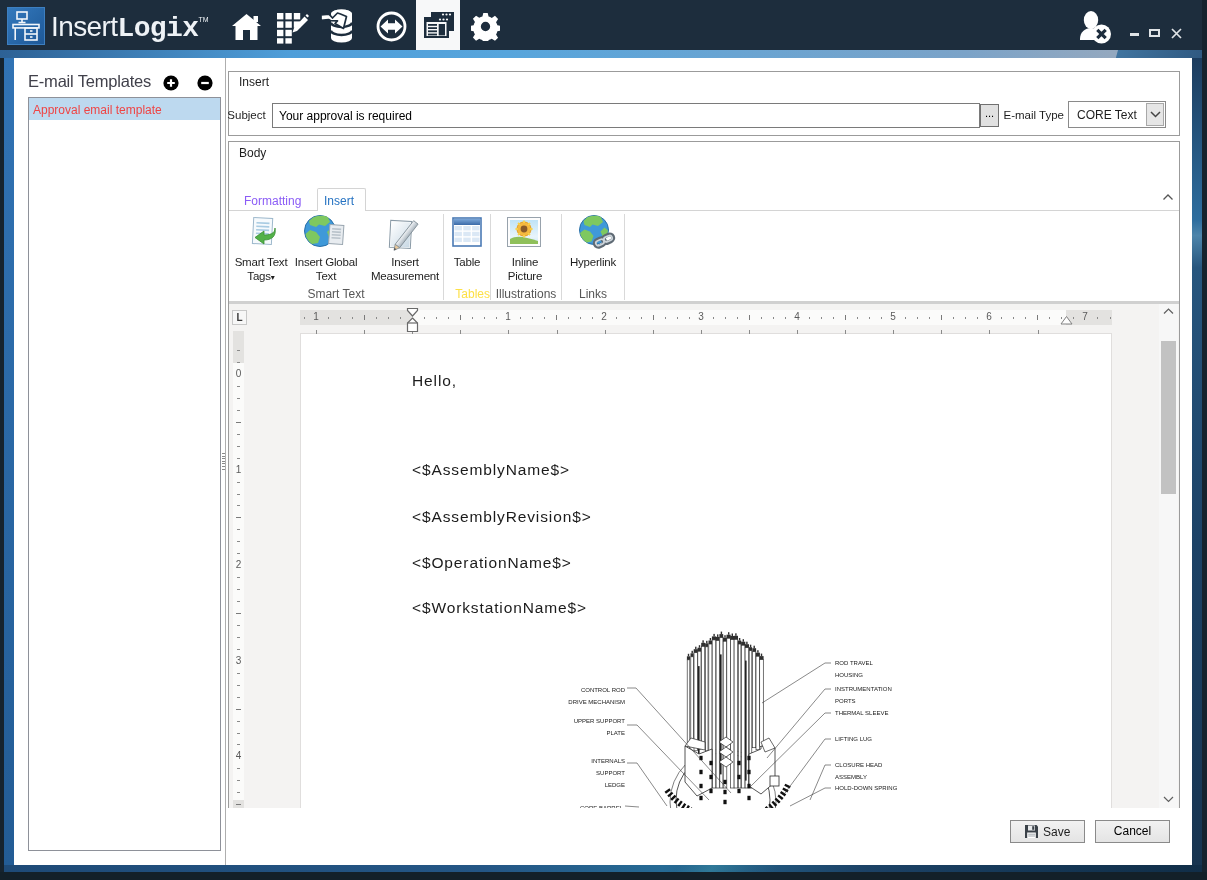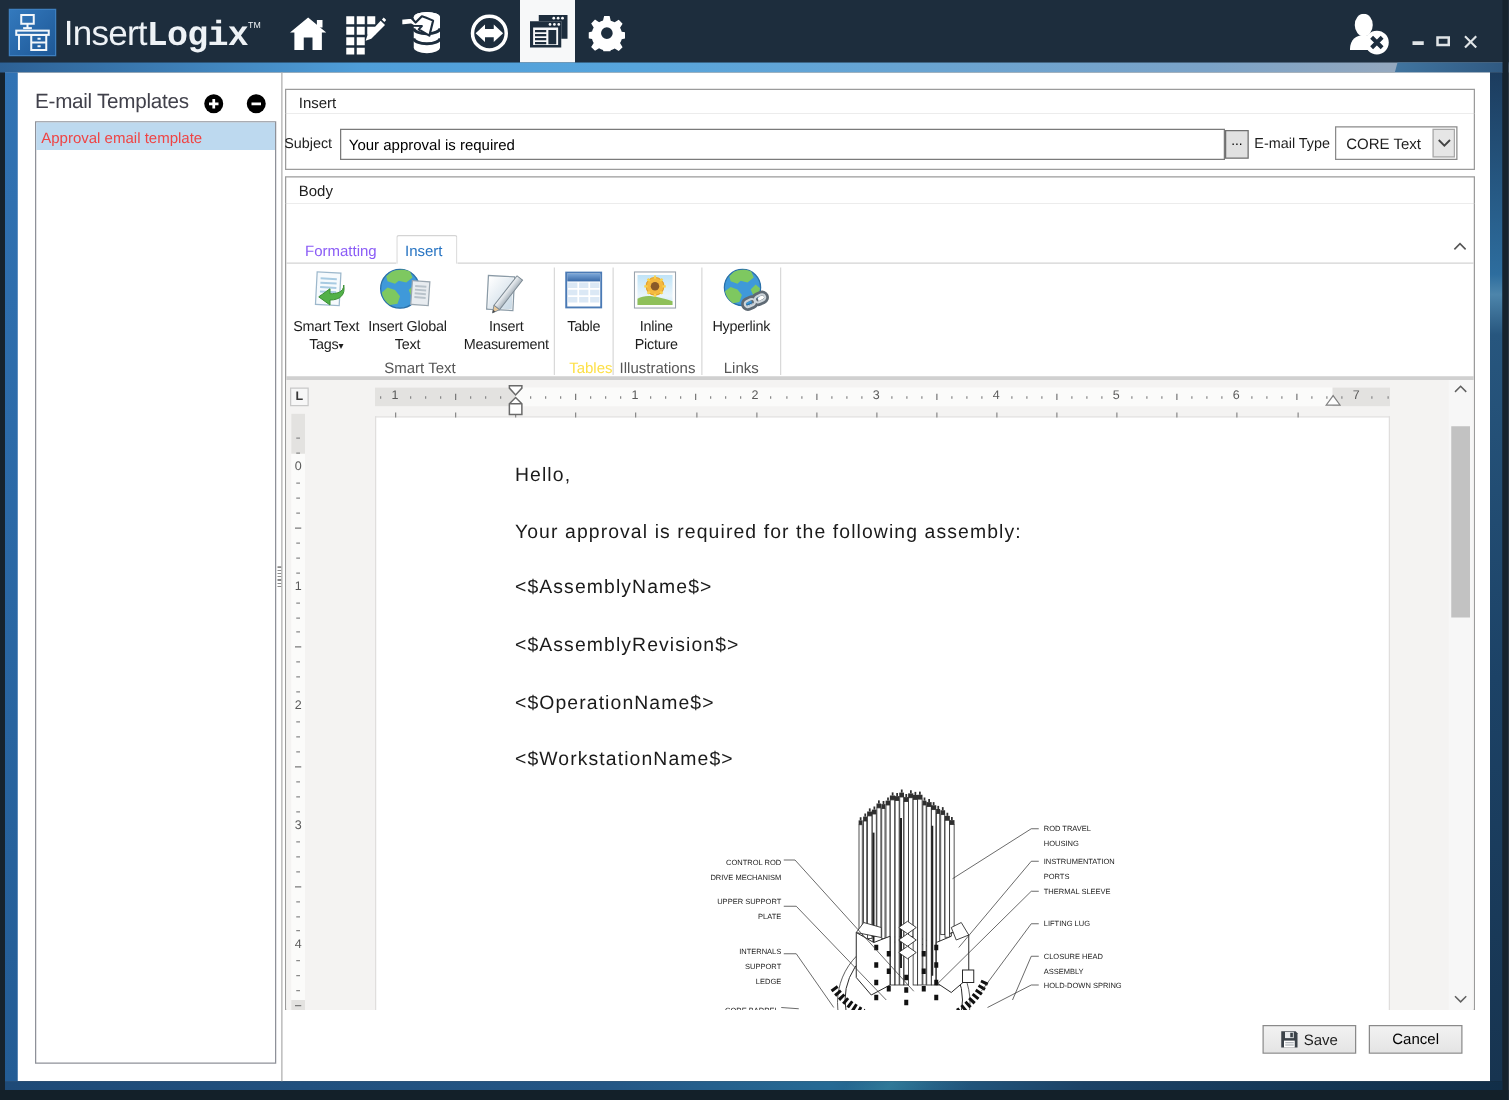--- a/index.html
+++ b/index.html
@@ -459,21 +459,20 @@
 <svg class="abs" style="left:177px; top:5px;" width="13" height="26" viewBox="0 0 13 26">
       <path d="M1.5 1.5 L11.5 1.5 L11.5 3.5 L6.5 9 L1.5 3.5 Z" fill="#fff" stroke="#6a6a6a" stroke-width="1.2"></path>
       <path d="M6.5 11 L11.5 16 L11.5 24.5 L1.5 24.5 L1.5 16 Z" fill="#fff" stroke="#6a6a6a" stroke-width="1.2"></path>
       <line x1="1.5" y1="16" x2="11.5" y2="16" stroke="#6a6a6a" stroke-width="1.2"></line>
     </svg>
 <svg class="abs" style="left:831px; top:13px;" width="13" height="10" viewBox="0 0 13 10">
       <path d="M1 9 L6.5 1.5 L12 9 Z" fill="#fdfdfd" stroke="#808080" stroke-width="1"></path>
     </svg>
 
   <div class="abs dline" style="top:70px;">Hello,</div>
-  <div class="abs dline" style="top:115px;">Your approval is required for the following assembly:</div>
   <div class="abs dline" style="top:159px;">&lt;$AssemblyName$&gt;</div>
   <div class="abs dline" style="top:206px;">&lt;$AssemblyRevision$&gt;</div>
   <div class="abs dline" style="top:252px;">&lt;$OperationName$&gt;</div>
   <div class="abs dline" style="top:297px;">&lt;$WorkstationName$&gt;</div>
 <svg class="abs" style="left:310px; top:328px;" width="380" height="178" viewBox="0 0 380 178">
 <circle cx="184" cy="170" r="47" fill="#fff" stroke="#2a2a2a" stroke-width="0.8"></circle>
 <circle cx="184" cy="172" r="53" fill="none" stroke="#2a2a2a" stroke-width="0.6"></circle>
 <rect x="148.2" y="29.8" width="2.6" height="90.5" fill="#fff" stroke="#2a2a2a" stroke-width="0.65"></rect>
 <rect x="147.9" y="26.3" width="3.2" height="3.5" fill="#2f2f2f"></rect>
 <rect x="148.8" y="23.8" width="1.4" height="2.5" fill="#2f2f2f"></rect>

